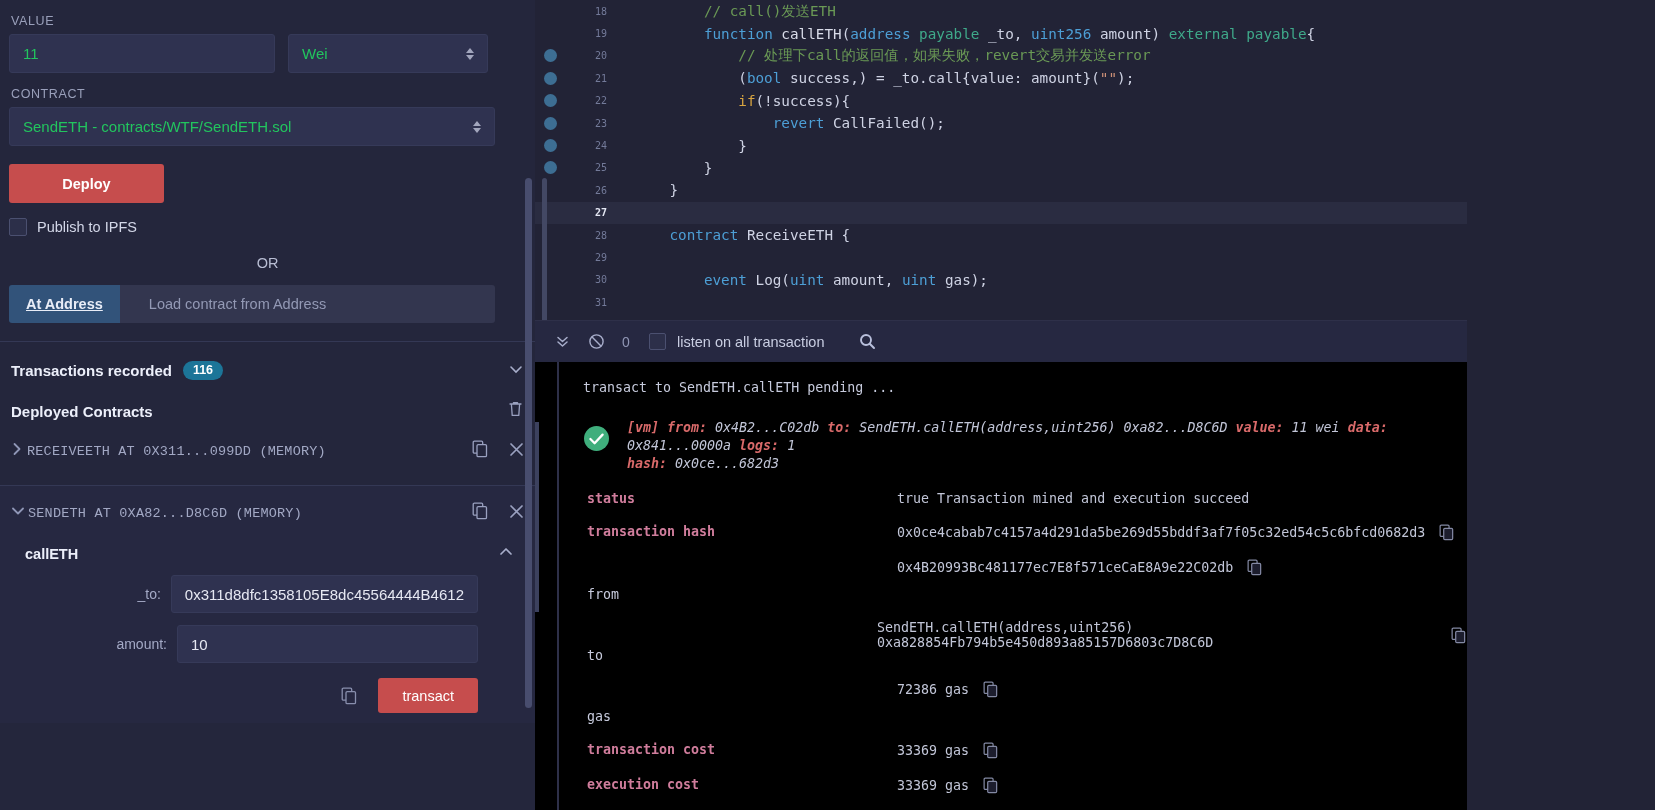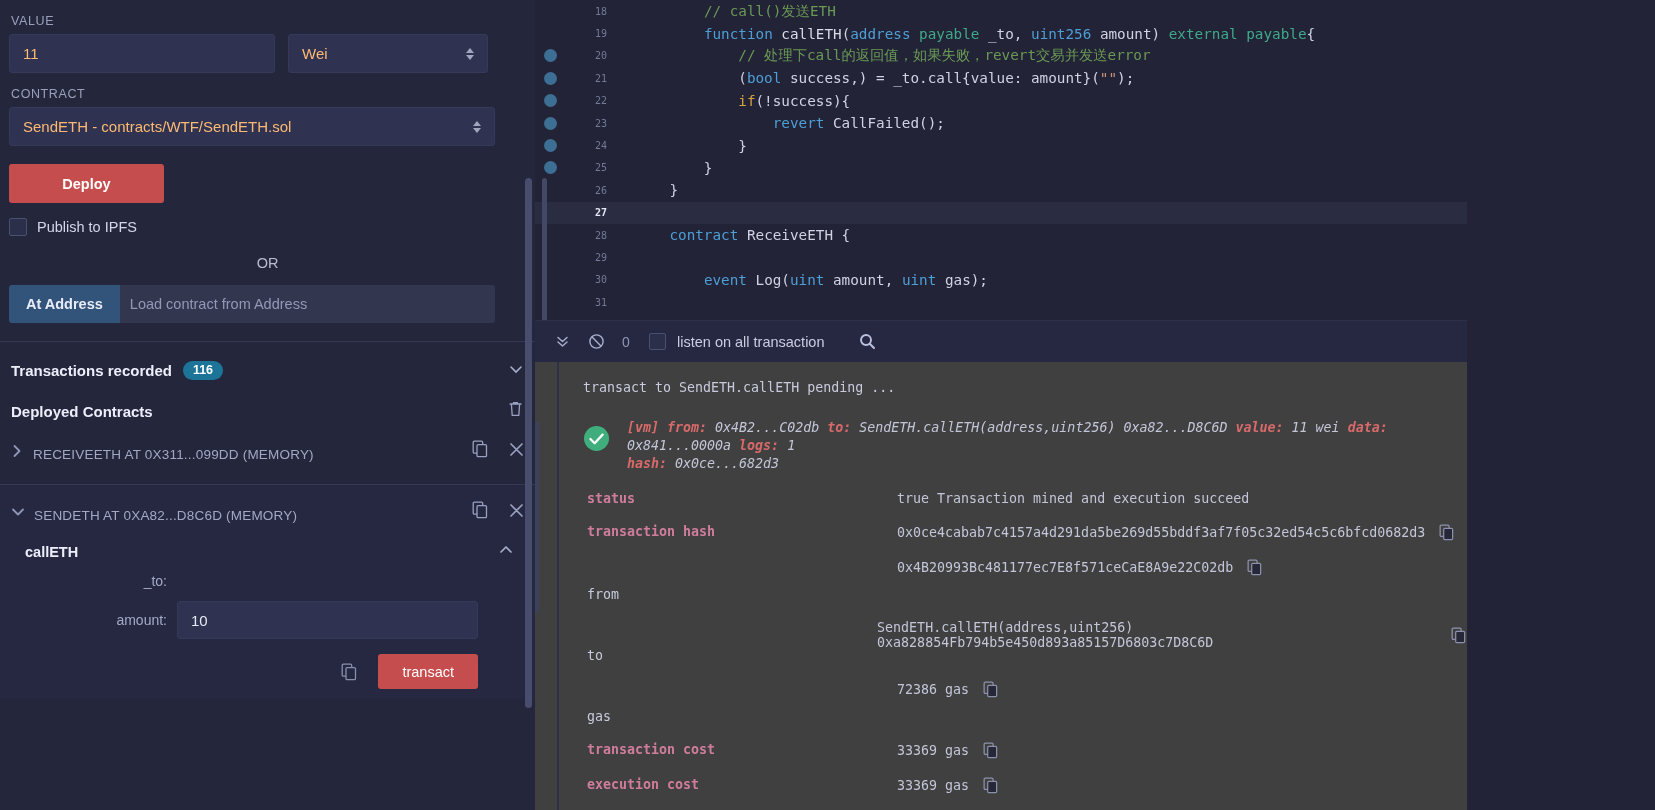--- a/index.html
+++ b/index.html
@@ -21,21 +21,21 @@
   }
   .lp-inner { padding: 0 9px; position: relative; }
 
   .field-label {
     font-size: 12.5px; letter-spacing: .6px;
     color: #9aa0bb; margin: 14px 0 6px 2px; text-transform: uppercase;
   }
   .row { display: flex; gap: 13px; }
   .inp {
     background: #2f3250; border: 1px solid #363a59; border-radius: 3px;
-    height: 39px; color: #fdba74; font-size: 15px;
+    height: 39px; color: #22c55e; font-size: 15px;
     padding: 0 13px; display: flex; align-items: center;
     font-family: "Liberation Sans", sans-serif;
   }
   .inp.value-inp { flex: 0 0 266px; }
   .inp.unit-sel { flex: 0 0 200px; justify-content: space-between; }
   .inp.contract-sel { width: 486px; justify-content: space-between; }
   .spin { display: flex; flex-direction: column; gap: 2px; align-items: center; opacity: .75; }
   .spin i { display:block; width:0;height:0;border-left:4px solid transparent;border-right:4px solid transparent; }
   .spin i.up { border-bottom: 5px solid #c9cde2; }
   .spin i.dn { border-top: 5px solid #c9cde2; }
@@ -47,43 +47,43 @@
     font-family: "Liberation Sans", sans-serif; cursor: pointer;
   }
   .ipfs-row { display: flex; align-items: center; gap: 10px; margin-top: 15px; }
   .cbox { width: 18px; height: 18px; border: 1px solid #4b5070; border-radius: 2px; background: #2c2f49; }
   .ipfs-label { color: #d3d7e8; font-size: 14.5px; }
   .or-text { text-align: center; color: #b9bed4; font-size: 14.5px; margin-top: 19px; }
   .at-addr-row { display: flex; margin-top: 14px; width: 486px; }
   .at-addr-btn {
     background: #32537a; color: #e9edf7; font-size: 14.5px; font-weight: bold;
     padding: 0 17px; height: 38px; display: flex; align-items: center;
-    border-radius: 3px 0 0 3px; cursor: pointer;
+    border-radius: 3px 0 0 3px; cursor: pointer; text-decoration: underline;
   }
   .at-addr-inp {
     flex: 1; background: #33364f; height: 38px; display: flex; align-items: center;
-    padding-left: 10px; color: #9399b5; font-size: 14.5px; border-radius: 0 3px 3px 0;
+    padding-left: 29px; color: #9399b5; font-size: 14.5px; border-radius: 0 3px 3px 0;
   }
 
   .sep { height: 1px; background: #343855; margin: 18px -9px 0 -9px; }
 
   .tx-rec-row { display: flex; align-items: center; margin-top: 19px; padding: 0 2px; }
   .tx-rec-label { color: #eceffa; font-size: 15px; font-weight: bold; }
   .badge {
     margin-left: 11px; background: #1c7598; color: #fff; font-size: 12.5px; font-weight: bold;
     border-radius: 10px; padding: 3px 10px; line-height: 1;
   }
   .chev-right { margin-left: auto; color: #a8aecb; font-size: 15px; }
 
   .dep-row { display: flex; align-items: center; margin-top: 20px; padding: 0 2px; }
   .dep-title { color: #eceffa; font-size: 15px; font-weight: bold; }
   .trash { margin-left: auto; }
 
   .contract-card { margin-top: 14px; }
-  .cc-head { display: flex; align-items: flex-end; gap: 9px; padding: 4px 2px; }
+  .cc-head { display: flex; align-items: center; gap: 3px; padding: 4px 2px; font-family: Liberation Mono, monospace; }
   .cc-title { color: #a2a8c4; font-size: 13.5px; letter-spacing: .2px; }
   .cc-actions { margin-left: auto; display: flex; align-items: center; gap: 20px; }
   .cc-sep { height: 1px; background: #343855; margin: 18px -9px 0 -9px; }
 
   .card2 { background: #262841; margin: 0 -9px; padding: 12px 9px 10px 9px; }
   .fn-row { display: flex; align-items: center; padding: 16px 2px 0 16px; }
   .fn-name { color: #eceffa; font-size: 14.5px; font-weight: bold; }
   .fn-chev { margin-left: auto; margin-right: 10px; color: #a8aecb; }
   .param-row { display: flex; align-items: center; margin-top: 12px; }
   .param-label { color: #a4aac6; font-size: 14px; width: 168px; text-align: right; padding-right: 10px; }
@@ -138,21 +138,21 @@
   .tb-label { color: #c9cee2; font-size: 14.5px; margin-left: 11px; }
   .tb-search-icon { margin-left: 34px; display: flex; align-items: center; }
   .tb-search {
     margin-left: 16px; width: 336px; height: 28px; background: #2f3250;
     border: 1px solid #3a3e5c; border-radius: 3px; color: #9499b6;
     font-size: 14.5px; display: flex; align-items: center; padding: 0 11px;
   }
 
   
   .term {
-    flex: 1; background: #404040; overflow: hidden; position: relative;
+    flex: 1; background: #000000; overflow: hidden; position: relative;
     font-family: "DejaVu Sans Mono", monospace; padding-left: 24px;
   }
   .term-left-rule { position: absolute; left: 22px; top: 0; bottom: 0; width: 2px; background: #2e3049; }
   .pending { color: #c7cbdd; font-size: 13.3px; padding: 18px 0 0 24px; }
 
   .tx-block { position: relative; padding: 24px 0 0 0; }
   .ok-icon { position: absolute; left: 24px; top: 30px; }
   .tx-head { padding-left: 68px; font-size: 13.3px; line-height: 18px; color: #b6bbd0; font-style: italic; }
   .k-red { color: #d96a6a; font-weight: bold; }
   .v-pale { color: #c2c6d8; }
@@ -283,20 +283,21 @@
           <span class="fn-name">callETH</span>
           <span class="fn-chev">
             <svg width="16" height="14" viewBox="0 0 16 14">
                 <path d="M3 9l5-5 5 5" stroke="#a8aecb" stroke-width="1.7" fill="none" stroke-linecap="round" stroke-linejoin="round"></path>
               </svg>
           </span>
         </div>
 
         <div class="param-row">
           <span class="param-label">_to:</span>
+          <span class="param-inp">0x311d8dfc1358105E8dc45564444B4612</span>
         </div>
         <div class="param-row">
           <span class="param-label">amount:</span>
           <span class="param-inp">10</span>
         </div>
 
         <div class="tx-actions">
           <span class="copy-ic">
             <svg width="17" height="18" viewBox="0 0 17 18">
                 <rect x="1.2" y="1.2" width="9.5" height="12" rx="1.2" stroke="#9aa1c0" stroke-width="1.3" fill="none"></rect>

